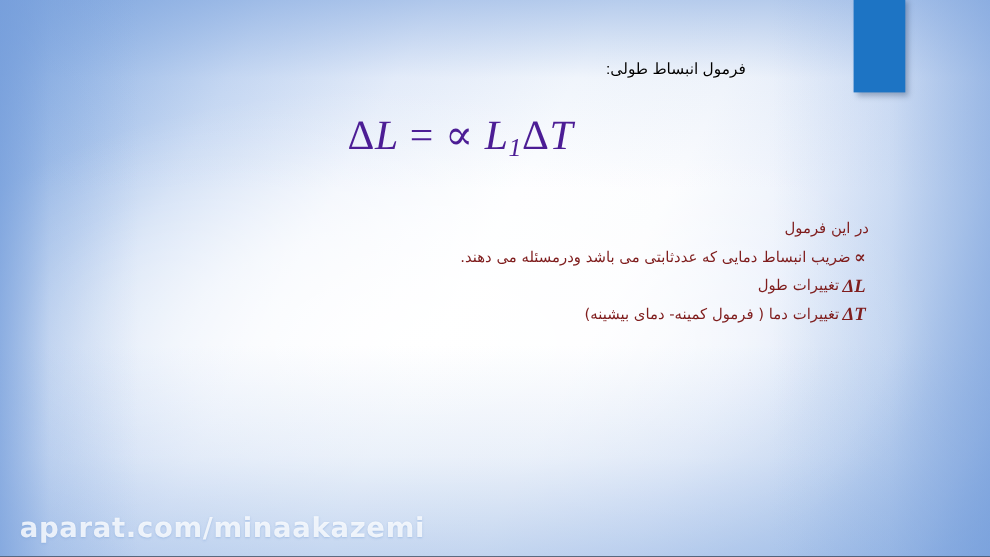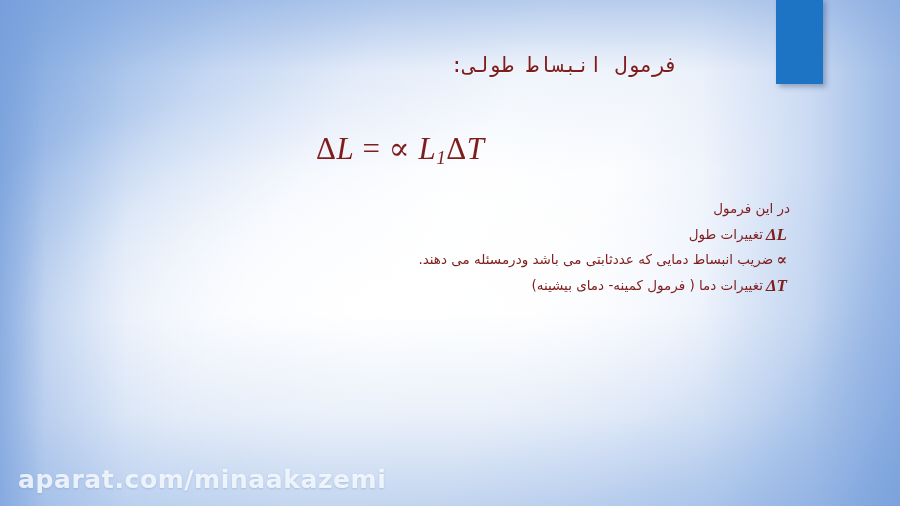--- a/index.html
+++ b/index.html
@@ -70,41 +70,40 @@
     height: 86px;
     background: #1d74c4;
     box-shadow: 3px 3px 5px rgba(30,55,95,0.35);
   }
 
   
   .title {
     position: absolute;
     right: 222px;
     top: 54px;
-    color: #7f1d1d;
-    font-family: Liberation Mono, monospace;
-    font-size: 21px;
+    color: #000000;
+    font-family: Liberation Sans, sans-serif;
+    font-size: 14px;
     line-height: 1.25;
     white-space: nowrap;
     direction: rtl;
     text-shadow: 0 1px 1px rgba(255,255,255,0.55);
   }
 
   
   .formula {
     position: absolute;
     left: 316px;
     top: 100px;
-    color: #7f1d1d;
+    color: #4c1d95;
     font-family: "Liberation Serif", "DejaVu Serif", serif;
-    font-size: 31px;
+    font-size: 38px;
     direction: ltr;
     white-space: nowrap;
     letter-spacing: 0.5px;
-    margin-top: 30px;
   }
   .formula .var { font-style: italic; }
   .formula sub {
     font-size: 0.62em;
     font-style: italic;
     vertical-align: -0.28em;
   }
   .formula .op { font-style: normal; }
 
   
@@ -176,27 +175,27 @@
     <span class="op">Δ</span><span class="var">L</span><span class="op"> = </span><span class="op">∝</span>&nbsp;<span class="var">L</span><sub>1</sub><span class="op">Δ</span><span class="var">T</span>
   </div>
 
   <div class="legend">
 
     <span class="row">
       <span class="txt">در این فرمول</span>
     </span>
 
     <span class="row">
+      <span class="sym upright">∝</span><span class="txt">ضریب انبساط دمایی که عددثابتی می باشد ودرمسئله می دهند.</span>
+    </span>
+
+    <span class="row">
       <span class="sym"><span class="upr">Δ</span><span>L</span></span><span class="txt">تغییرات طول</span>
     </span>
 
-    <span class="row">
-      <span class="sym upright">∝</span><span class="txt">ضریب انبساط دمایی که عددثابتی می باشد ودرمسئله می دهند.</span>
-    </span>
-
 
     <span class="row">
       <span class="sym"><span>Δ</span><span>T</span></span><span class="txt">تغییرات دما  ( فرمول کمینه- دمای بیشینه)</span>
     </span>
 
   </div>
 
   <div class="watermark">aparat.com/minaakazemi</div>
 
 </div>

